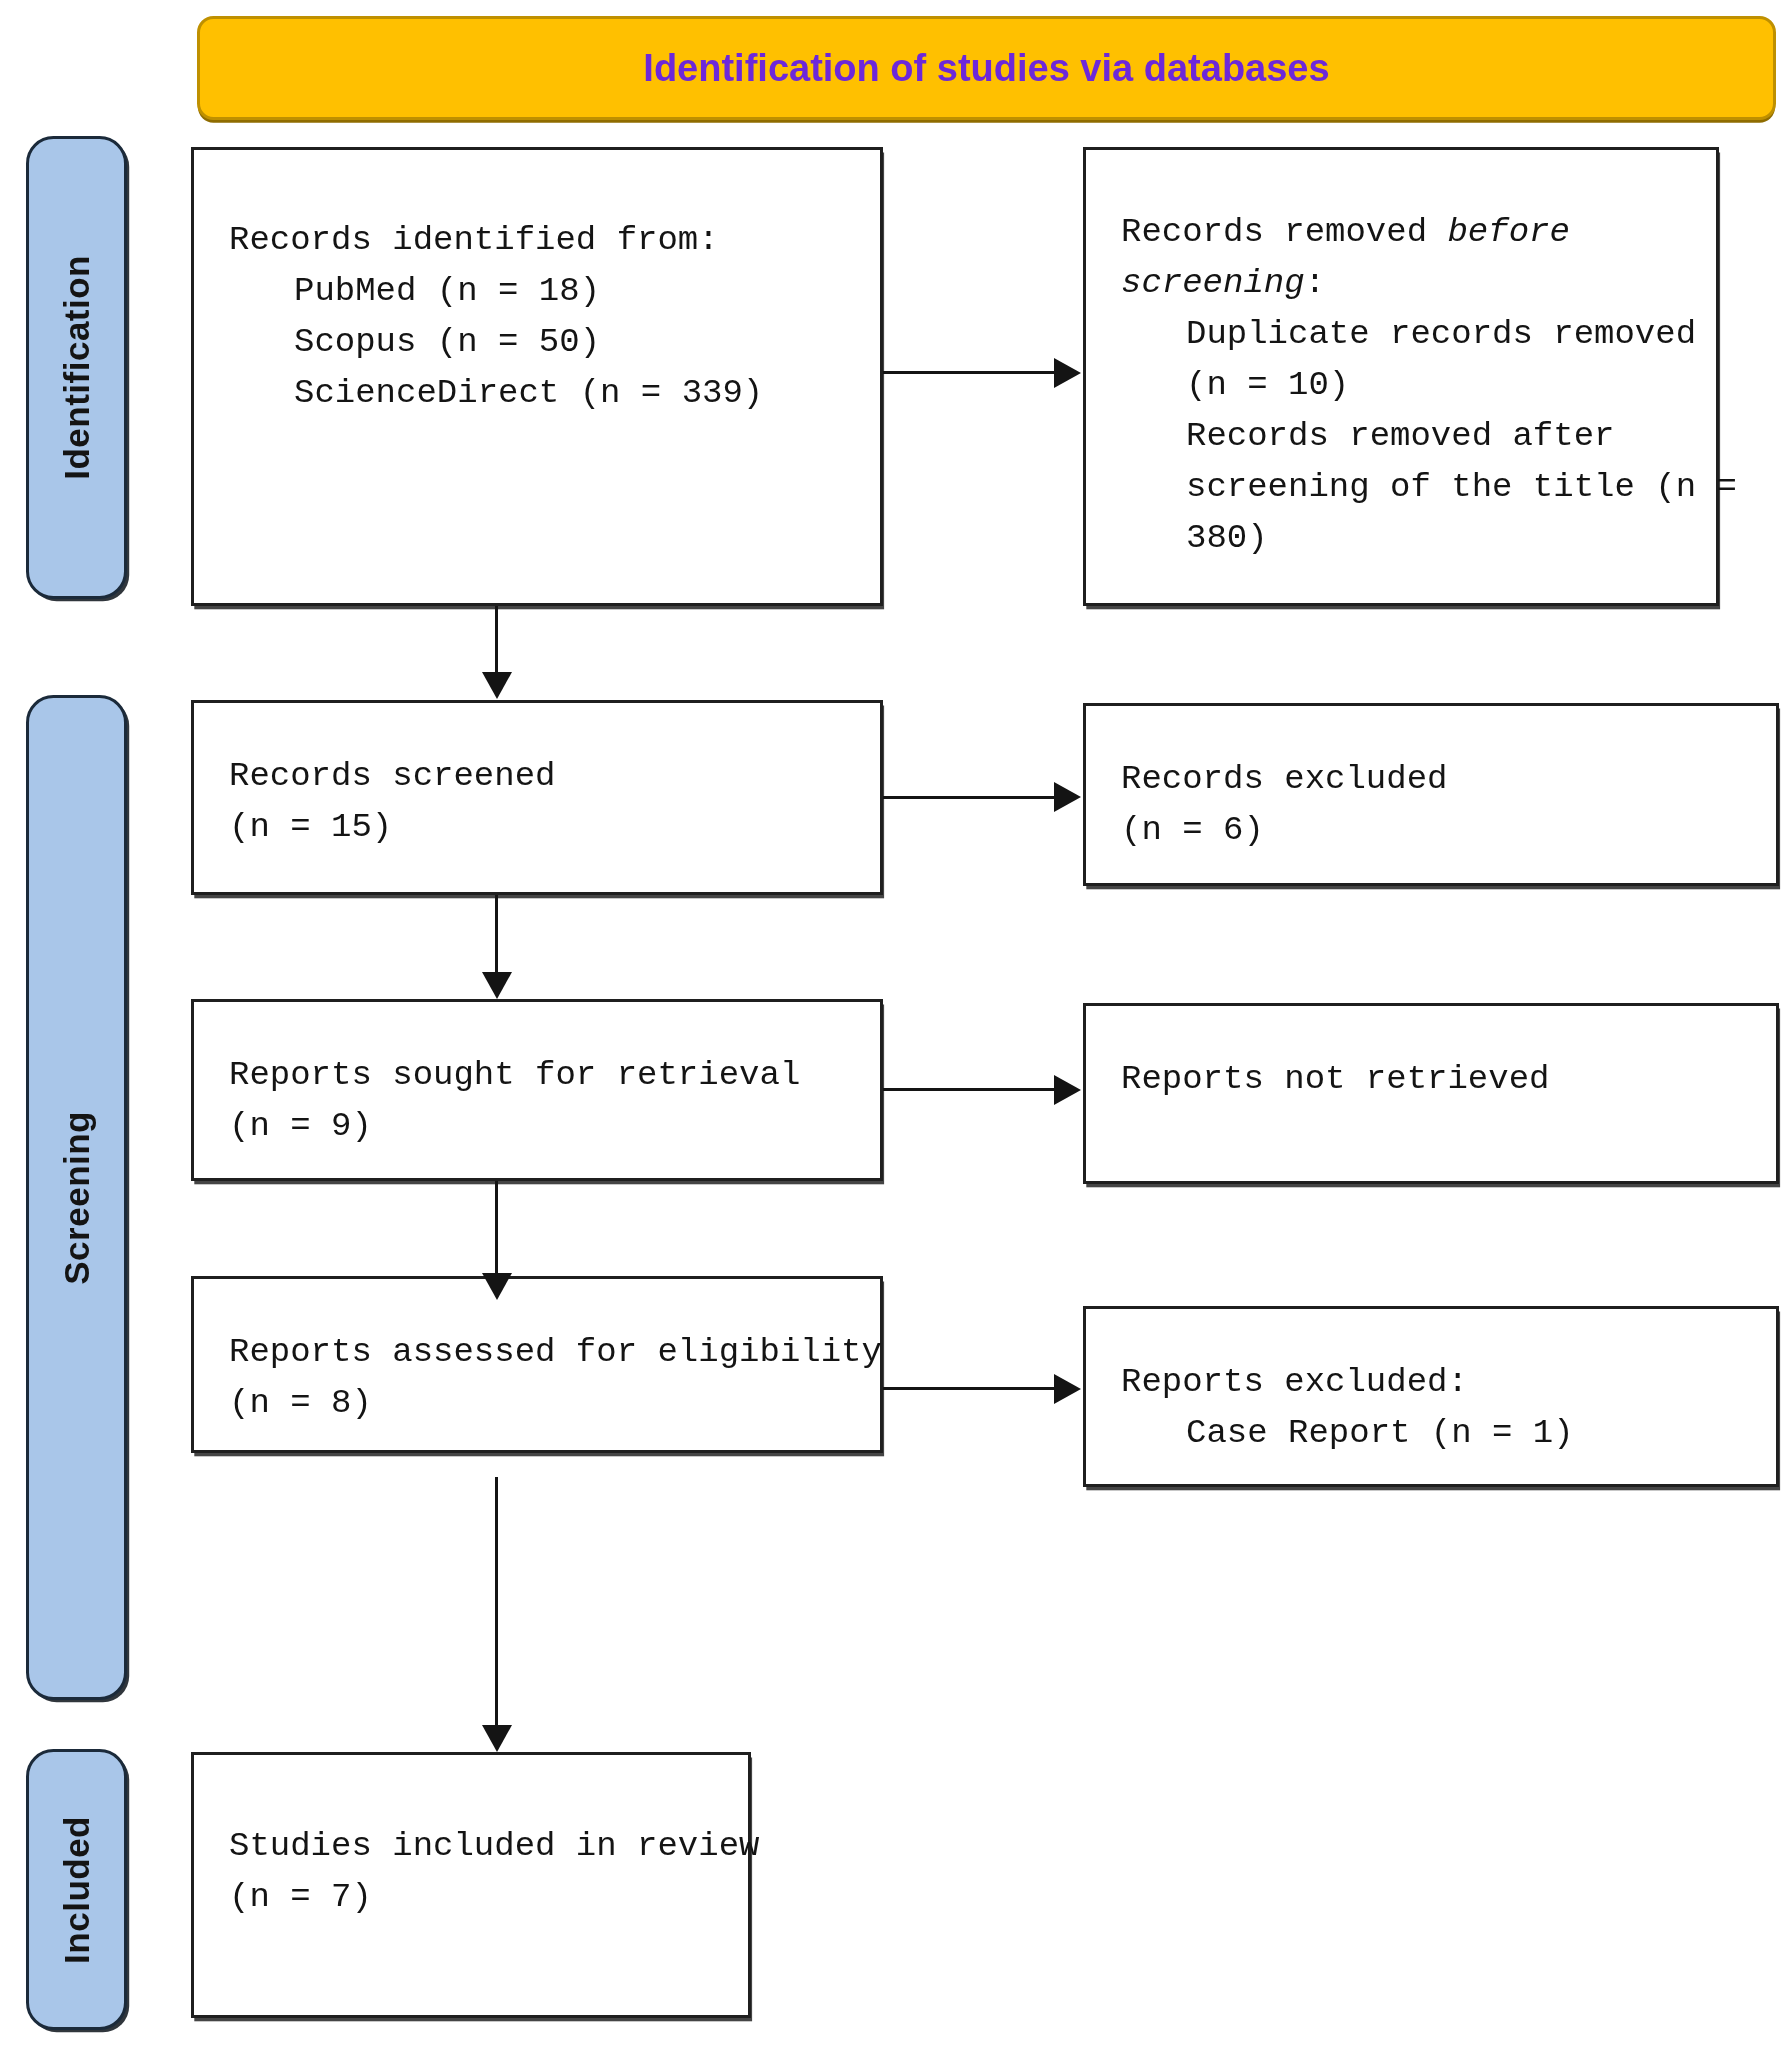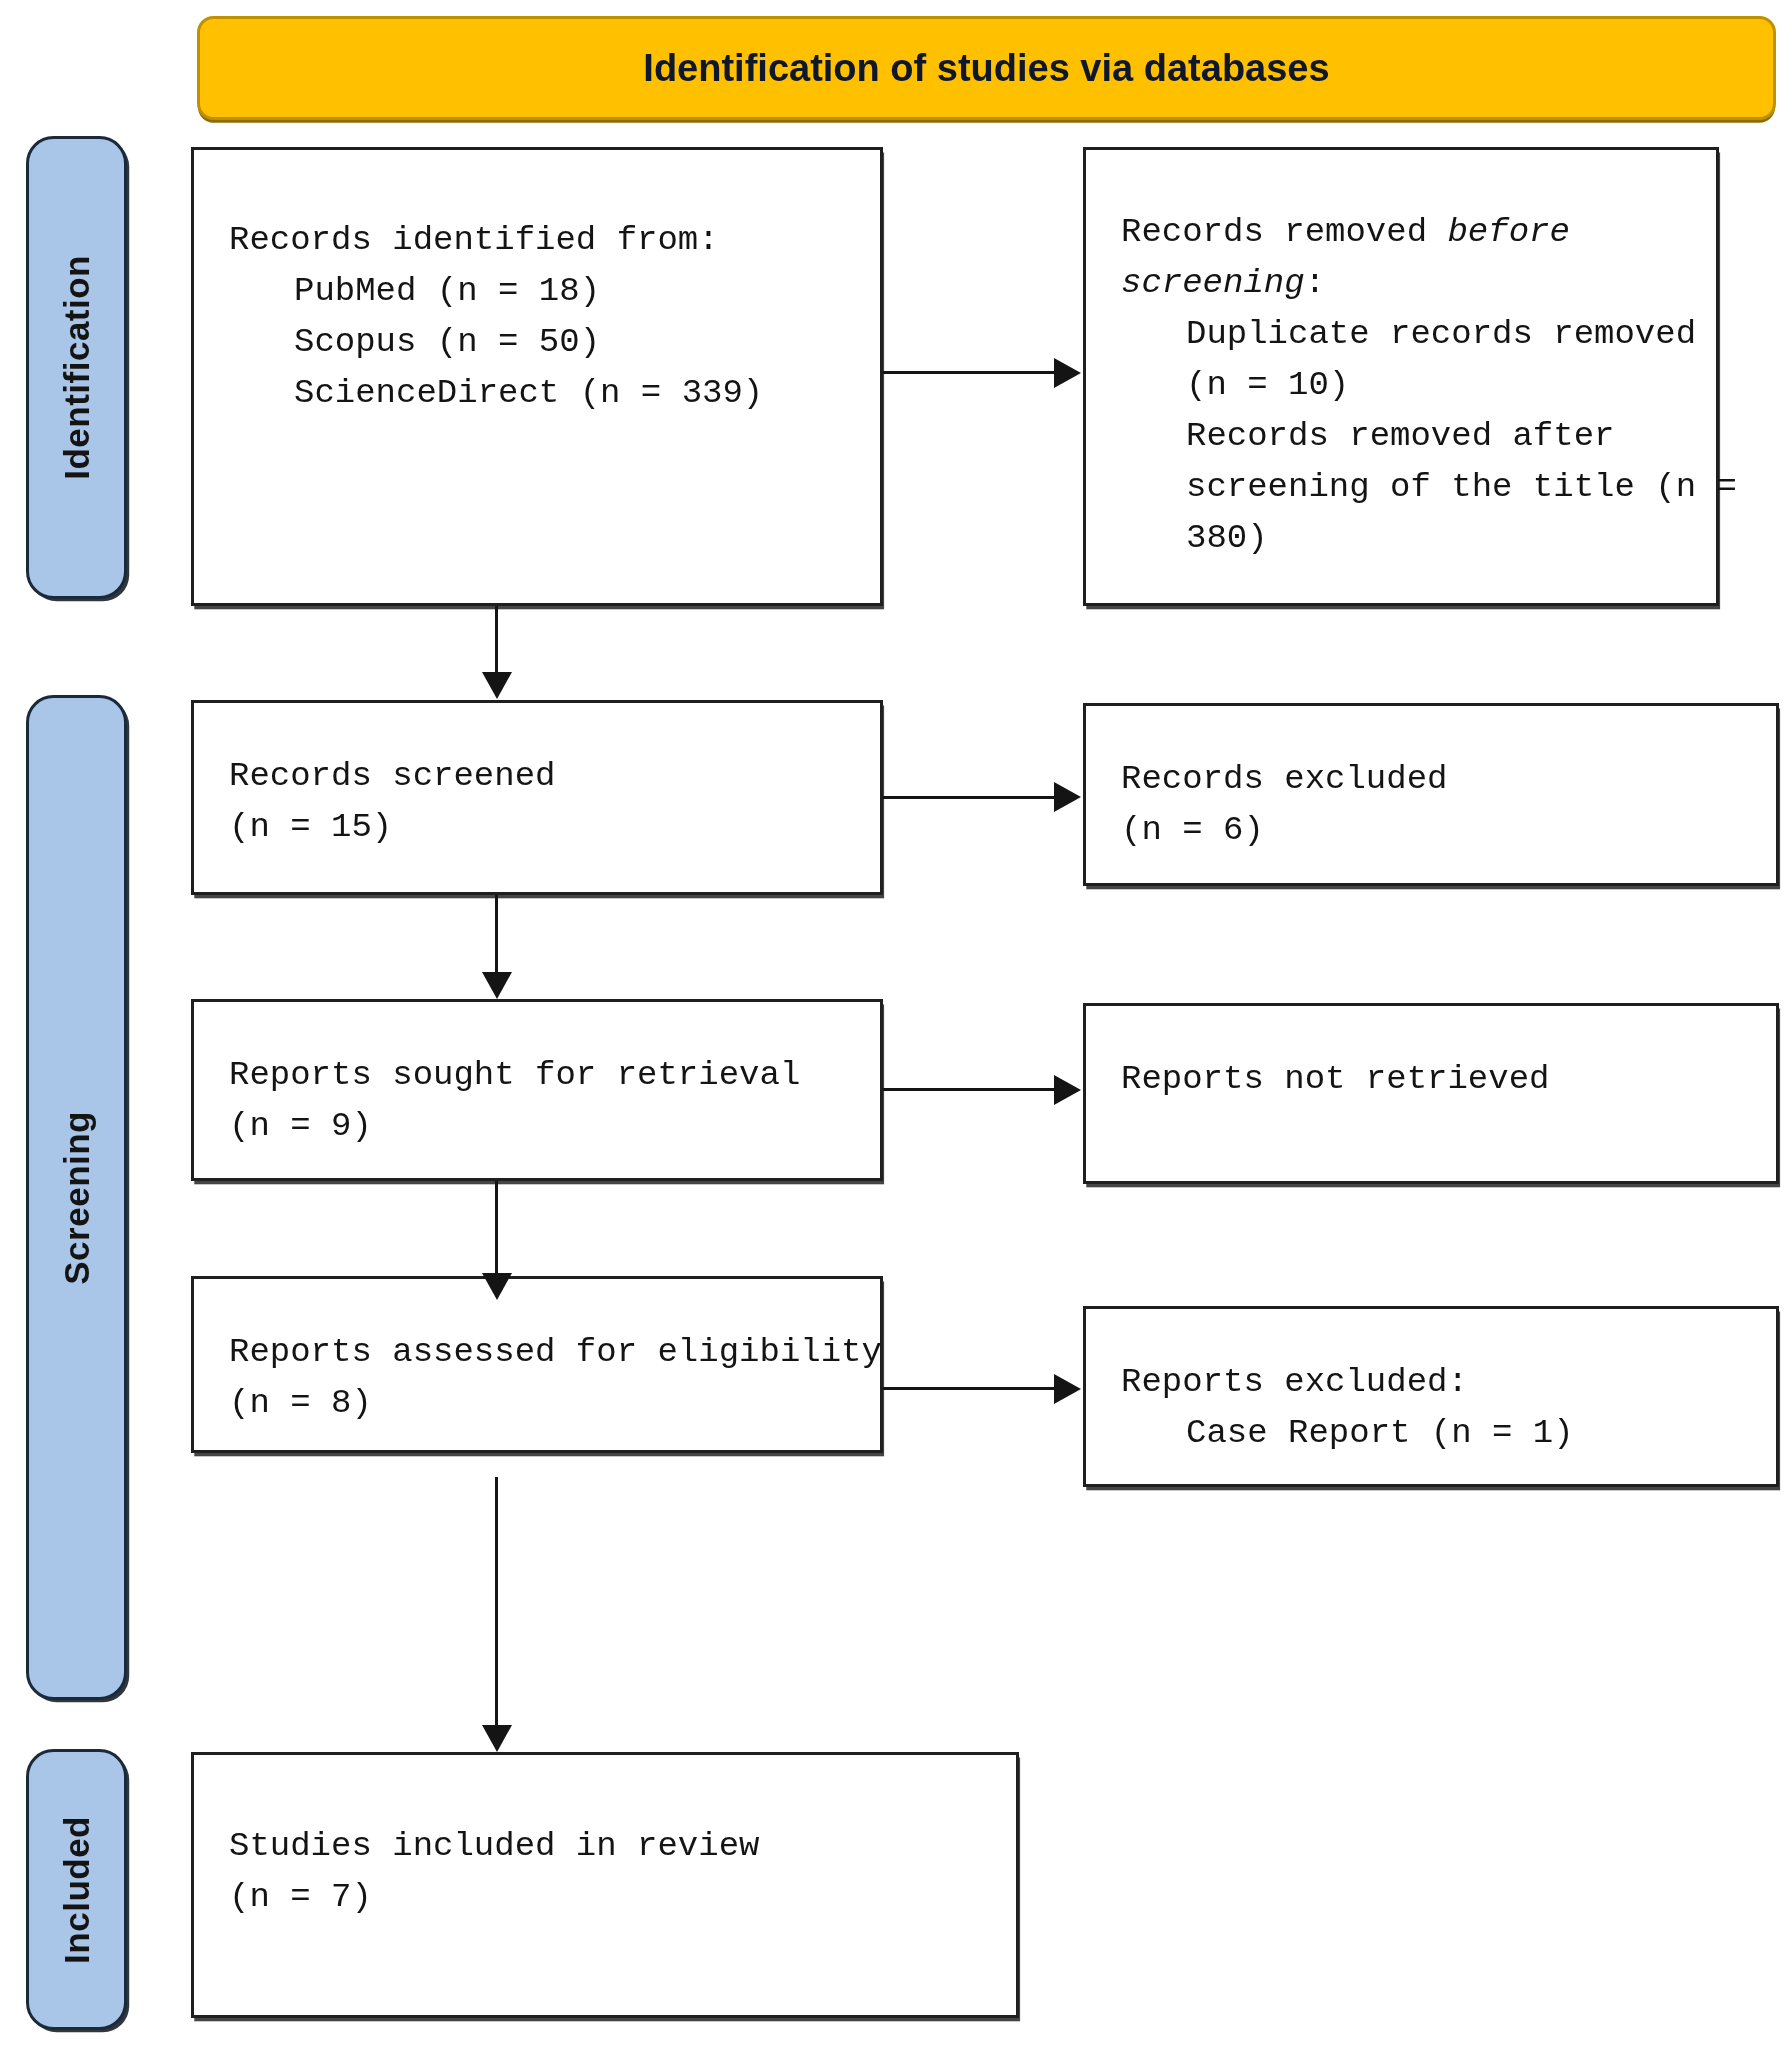--- a/index.html
+++ b/index.html
@@ -24,21 +24,21 @@
   
   .banner {
     position: absolute;
     left: 197px; top: 16.4px;
     width: 1579px; height: 104px;
     background: var(--header-fill);
     border: 3.3px solid var(--header-border);
     border-radius: 16.4px;
     box-shadow: 0 3.8px 0 -1.1px #8f6c00;
     display: flex; align-items: center; justify-content: center;
-    font-size: 38px; font-weight: bold; color: #0f172a;
+    font-size: 38px; font-weight: bold; color: #6d28d9;
   }
 
   
   .stage {
     position: absolute;
     left: 26px; width: 101px;
     background: var(--stage-fill);
     border: 3.8px solid var(--stage-border);
     border-radius: 27.4px;
     box-shadow: 3.3px 3.3px 0 -1.1px #30363c;
@@ -66,21 +66,21 @@
   .sub  { margin-left: 65px; }
 
   #box-identified     { left: 191px;  top: 147px;  width: 692px; height: 459px; padding: 65px 11px 0 35px; }
   #box-removed        { left: 1083px; top: 147px;  width: 636px; height: 459px; padding: 57px 11px 4px 35px; }
   #box-screened       { left: 191px;  top: 700px; width: 692px; height: 195px; padding: 48px 11px 0 35px; }
   #box-excluded       { left: 1083px; top: 703px; width: 696px; height: 183px; padding: 48px 11px 0 35px; }
   #box-sought         { left: 191px;  top: 999px; width: 692px; height: 182px; padding: 48px 11px 0 35px; }
   #box-not-retrieved  { left: 1083px; top: 1003px; width: 696px; height: 181px; padding: 48px 11px 0 35px; }
   #box-assessed       { left: 191px;  top: 1276px; width: 692px; height: 177px; padding: 48px 11px 0 35px; }
   #box-rep-excluded   { left: 1083px; top: 1306px; width: 696px; height: 181px; padding: 48px 11px 0 35px; }
-  #box-included       { left: 191px;  top: 1752px; width: 828px; height: 266px; padding: 66px 11px 0 35px; }
+  #box-included       { left: 191px;  top: 1752px; width: 560px; height: 266px; padding: 66px 11px 0 35px; }
 
   
   .aline { position: absolute; background: var(--arrow); }
   .head-down {
     position: absolute; width: 0; height: 0;
     border-left: 15px solid transparent;
     border-right: 15px solid transparent;
     border-top: 27.4px solid var(--arrow);
   }
   .head-right {

